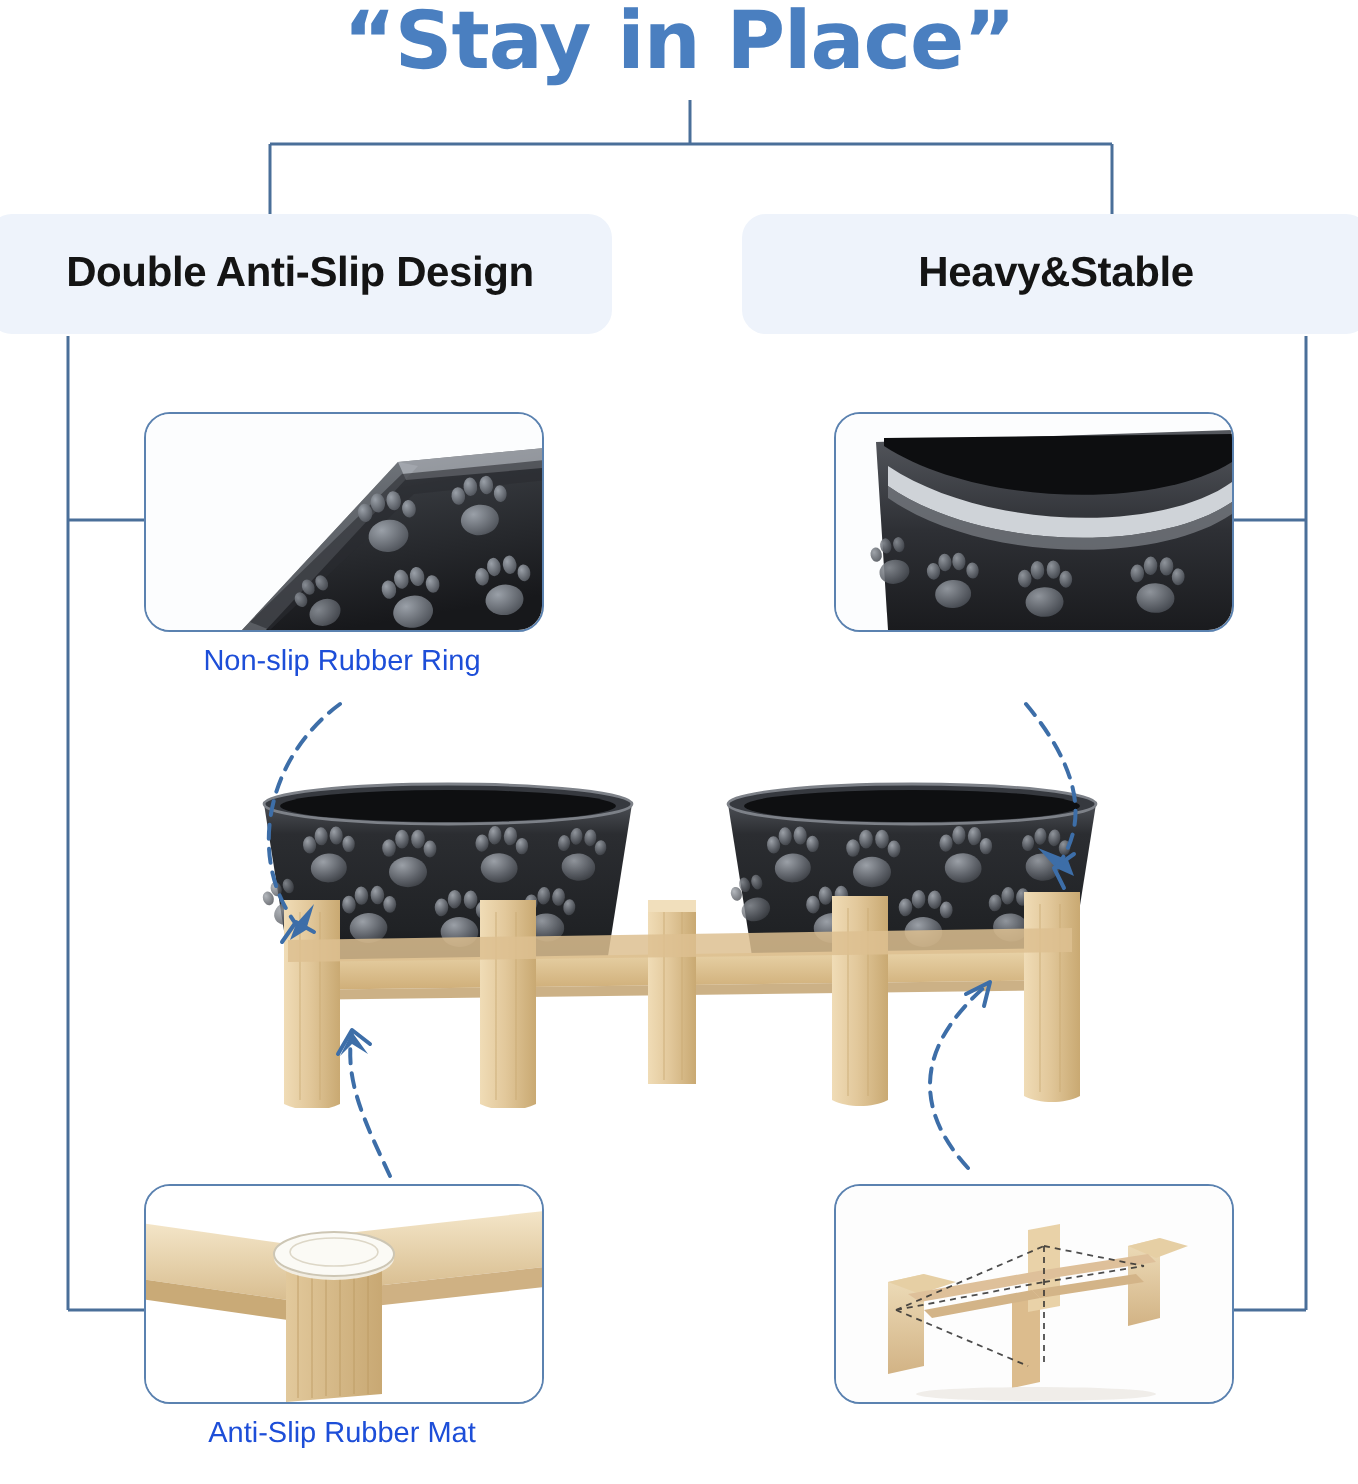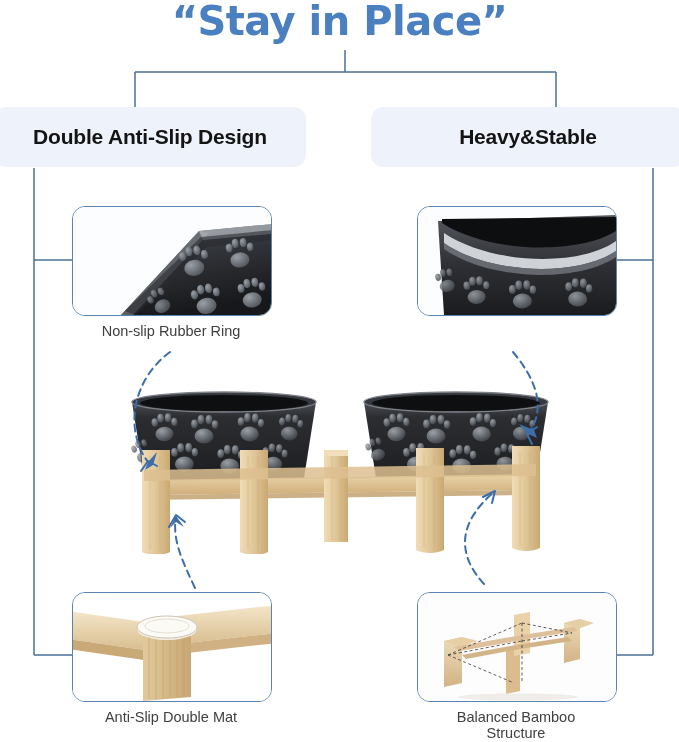--- a/index.html
+++ b/index.html
@@ -51,21 +51,21 @@
   }
   #card-tl{left:72px;top:206px;width:198px;height:108px;}
   #card-tr{left:417px;top:206px;width:198px;height:108px;}
   #card-bl{left:72px;top:592px;width:198px;height:108px;}
   #card-br{left:417px;top:592px;width:198px;height:108px;}
 
   .cap{
     position:absolute;
     text-align:center;
     font-size:14.5px;
-    color:#404040;
+    color:#1d4ed8;
     line-height:16px;
     font-family:"Liberation Sans",sans-serif;
   }
   #cap-tl{left:62px;top:323px;width:218px;}
   #cap-tr{left:407px;top:323px;width:218px;}
   #cap-bl{left:62px;top:709px;width:218px;}
   #cap-br{left:407px;top:709px;width:218px;}
 
   
   .photo{position:absolute;left:0;top:0;width:100%;height:100%;}
@@ -257,21 +257,21 @@
             <path d="M111,35 L111,104"></path>
         </g>
 
         <ellipse cx="94" cy="36" rx="30" ry="11" fill="#f2efe6" opacity="0.95"></ellipse>
         <ellipse cx="94" cy="34" rx="30" ry="11" fill="#fbfaf5"></ellipse>
         <ellipse cx="94" cy="34" rx="30" ry="11" fill="none" stroke="#cdc6b4" stroke-width="1"></ellipse>
         <ellipse cx="94" cy="33" rx="22" ry="7" fill="none" stroke="#ddd7c7" stroke-width="0.8"></ellipse>
       </g>
     </svg>
   </div>
-  <div class="cap" id="cap-bl">Anti-Slip Double Mat</div>
+  <div class="cap" id="cap-bl">Anti-Slip Rubber Mat</div>
 
   <div class="card" id="card-br">
     <svg class="photo" viewBox="0 0 198 108" preserveAspectRatio="none">
       <defs>
         <linearGradient id="bamF" x1="0" y1="0" x2="0" y2="1">
           <stop offset="0" stop-color="#eeddba"></stop>
           <stop offset="1" stop-color="#d2b385"></stop>
         </linearGradient>
       </defs>
       <rect width="198" height="108" fill="#fdfdfd"></rect>
@@ -294,24 +294,20 @@
       <g stroke="#2f2f2f" stroke-width="0.9" stroke-dasharray="3 2.5" fill="none" opacity="0.85">
         <path d="M30,62 L104,30"></path>
         <path d="M104,30 L154,40"></path>
         <path d="M30,62 L104,48"></path>
         <path d="M104,48 L154,40"></path>
         <path d="M104,30 L104,90"></path>
         <path d="M30,62 L96,90"></path>
       </g>
       <ellipse cx="100" cy="104" rx="60" ry="3.5" fill="#e9e6e0" opacity="0.7"></ellipse>
     </svg>
-  </div>
-  <div class="cap" id="cap-br">
-    <div>Balanced Bamboo</div>
-    <div>Structure</div>
   </div>
 
   <svg id="hero" viewBox="0 0 440 172">
     <defs>
       <linearGradient id="bowlG" x1="0" y1="0" x2="0" y2="1">
         <stop offset="0" stop-color="#4c4f55"></stop>
         <stop offset="0.18" stop-color="#2b2d31"></stop>
         <stop offset="0.75" stop-color="#202225"></stop>
         <stop offset="1" stop-color="#121315"></stop>
       </linearGradient>

